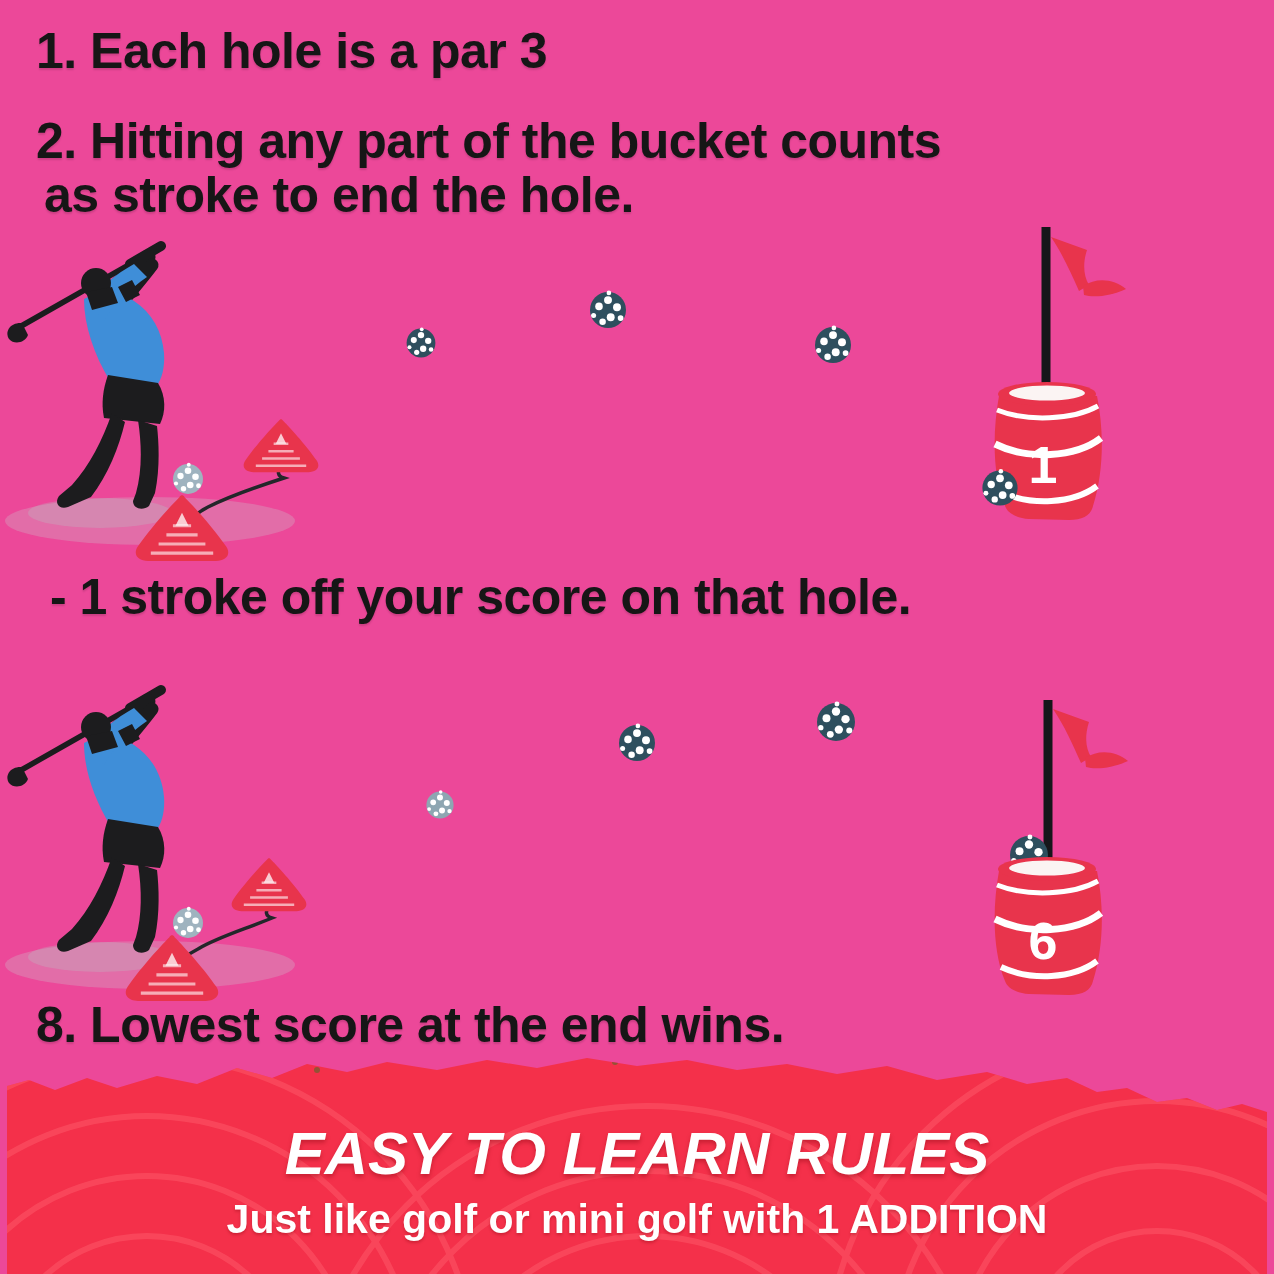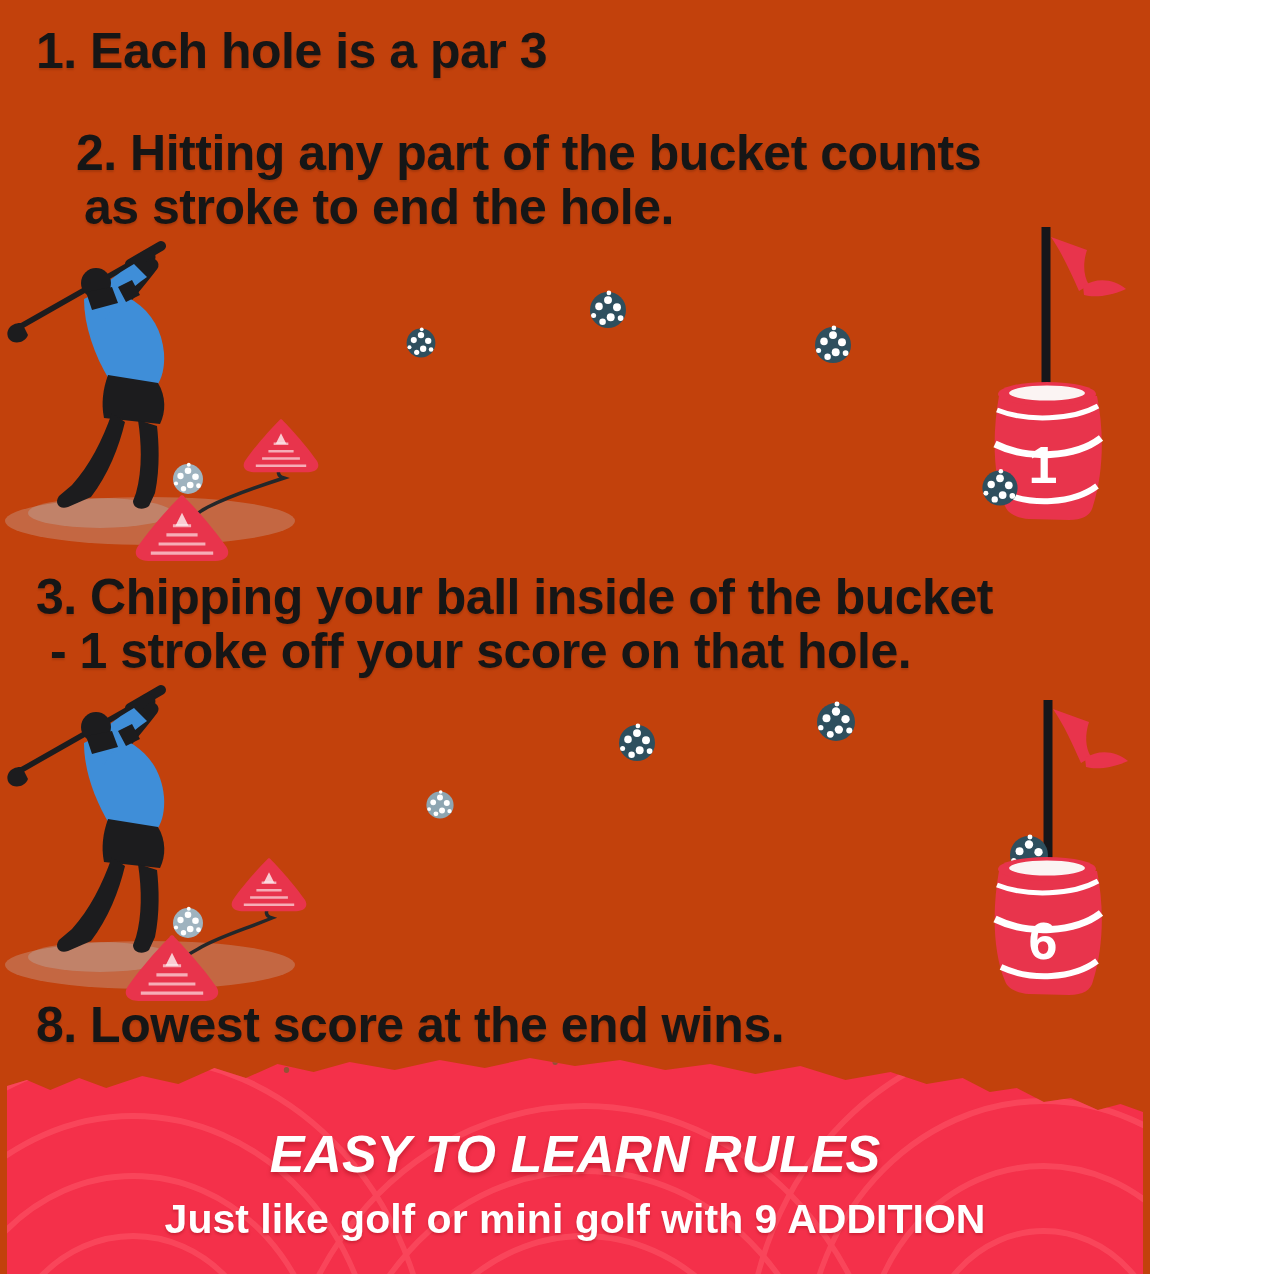--- a/index.html
+++ b/index.html
@@ -1,56 +1,56 @@
 <!DOCTYPE html>
 <html><head>
 <meta charset="utf-8">
 <style>
   html,body{margin:0;padding:0;background:#ffffff;}
   .canvas{
     position:relative;
-    width:1150px;height:1274px;
-    background:#c2410c;
+    width:1274px;height:1274px;
+    background:#ec4899;
     overflow:hidden;
     font-family:"Liberation Sans", sans-serif;
   }
   .rule{
     position:absolute;
     left:36px;
     color:#161616;
     font-weight:900;
     font-size:50px;
     line-height:54px;
     letter-spacing:-0.5px;
     white-space:nowrap;
     text-shadow:0 2px 2px rgba(0,0,0,0.14);
   }
   .rule .l2{padding-left:8px;}
   .rule-3 .l2{padding-left:14px;}
   #rule1{top:24px;}
-  #rule2{top:126px;margin-left:40px;}
+  #rule2{top:114px;}
   #rule3{top:570px;}
   #rule4{top:998px;}
   .scene{
     position:absolute;
     left:0;width:1274px;height:350px;
   }
   #scene-hole1{top:243px;}
   #scene-hole6{top:687px;}
   .scene svg{overflow:visible;display:block;}
   .banner{
     position:absolute;
     left:7px;right:7px;top:1056px;bottom:0;
   }
   .banner svg{position:absolute;inset:0;width:100%;height:100%;}
   .banner-title{
     position:absolute;left:0;right:0;top:62px;
     text-align:center;
     color:#ffffff;
-    font-size:52px;
+    font-size:60px;
     font-weight:900;
     font-style:italic;
     letter-spacing:0px;
     line-height:72px;
     text-shadow:0 3px 4px rgba(120,0,10,0.35);
     white-space:nowrap;
   }
   .banner-subtitle{
     position:absolute;left:0;right:0;top:140px;
     text-align:center;
@@ -146,21 +146,20 @@
       <use href="#flag" transform="translate(1049,-10) scale(1.0)"></use>
 
       <use href="#bucket" transform="translate(1047,149)"></use>
       <text x="1043" y="240" text-anchor="middle" class="bucket-number" font-size="52" fill="#ffffff">1</text>
 
       <use href="#wiffle" transform="translate(1000,245) scale(0.88)" style="color:#2e4f5e"></use>
     </svg>
   </div>
 
   <div class="rule rule-3" id="rule3">
-    <div class="l1">3. Chipping your ball inside of the bucket</div>
     <div class="l2">- 1 stroke off your score on that hole.</div>
   </div>
 
   <div class="scene" id="scene-hole6">
     <svg width="1274" height="350" viewBox="0 0 1274 350">
       <use href="#golfer"></use>
       <path d="M270 218 q -8 10 2 13 C 246 242 218 250 198 262 C 186 268 179 274 176 282" stroke="#23272a" stroke-width="3.5" fill="none"></path>
       <use href="#cone" transform="translate(269,200) scale(1.05)"></use>
       <use href="#cone" transform="translate(172,284) scale(1.3)"></use>
       <use href="#wiffle" transform="translate(188,236) scale(0.75)" style="color:#9fb3bf"></use>
@@ -205,16 +204,16 @@
           <circle cx="1150" cy="310" r="135"></circle>
           <circle cx="1150" cy="310" r="200"></circle>
           <circle cx="1150" cy="310" r="265"></circle>
           <circle cx="1150" cy="310" r="330"></circle>
         </g>
         <circle cx="310" cy="14" r="3" fill="#7a5b2f" opacity="0.8"></circle>
         <circle cx="608" cy="6" r="3" fill="#7a5b2f" opacity="0.8"></circle>
       </g>
     </svg>
     <div class="banner-title">EASY TO LEARN RULES</div>
-    <div class="banner-subtitle">Just like golf or mini golf with 9 ADDITION</div>
+    <div class="banner-subtitle">Just like golf or mini golf with 1 ADDITION</div>
   </div>
 
 </div>
 
 </body></html>

